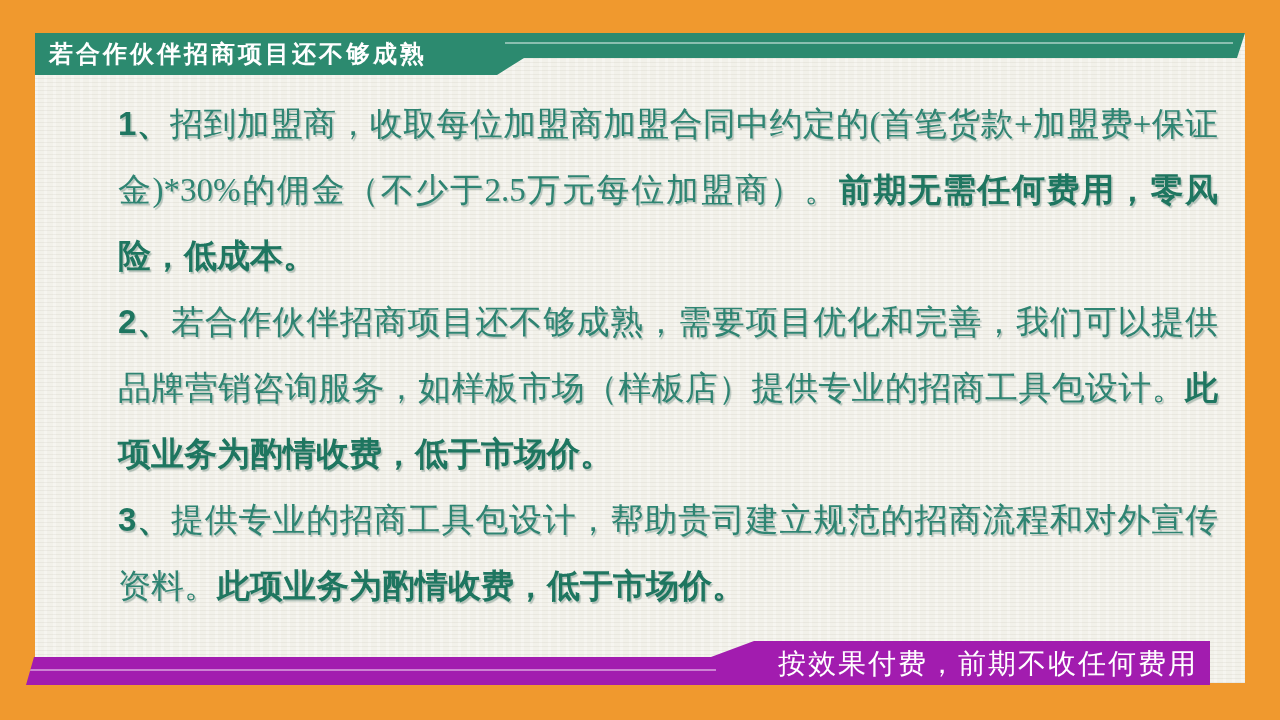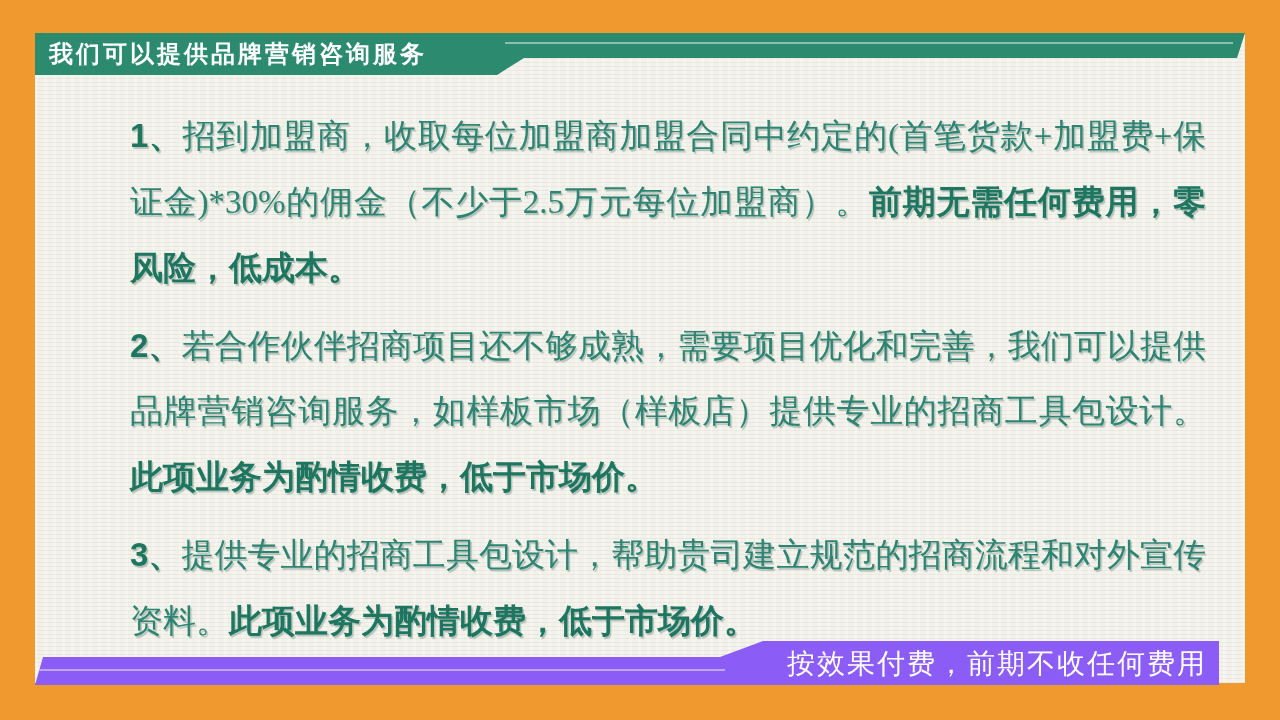--- a/index.html
+++ b/index.html
@@ -41,23 +41,23 @@
     height: 42px; line-height: 42px;
     color: #FFFFFF;
     font-size: 24px;
     font-weight: bold;
     letter-spacing: 3px;
     white-space: nowrap;
   }
   
   .ribbon-bottom {
     position: absolute;
-    left: 35px; top: 641px;
+    left: 26px; top: 641px;
     width: 1184px; height: 44px;
-    background: #8b5cf6;
+    background: #a21caf;
     clip-path: polygon(8px 16px, 685px 16px, 728px 0px, 1210px 0px, 1210px 44px, 0px 44px);
   }
   .ribbon-bottom-line {
     position: absolute;
     left: 4px; top: 28px;
     width: 686px; height: 2px;
     background: rgba(255,255,255,0.45);
   }
   .footer-label {
     position: absolute;
@@ -75,37 +75,37 @@
     width: 1100px;
     font-family: "Liberation Serif", "DejaVu Serif", serif;
     font-size: 33px;
     line-height: 65px;
     color: #2E8472;
     text-align: justify;
     text-align-last: left;
     word-break: break-all;
     text-shadow: 1.5px 1.5px 1px rgba(25,75,60,0.28);
   }
-  .para { margin: 12px; }
+  .para { margin: 0; }
   .num, .emph {
     font-family: "Liberation Sans", "DejaVu Sans", sans-serif;
     font-weight: bold;
     color: #1E7660;
   }
 </style>
 </head>
 <body>
 
 <div class="slide">
 
   <div class="paper"></div>
 
   <div class="ribbon-top">
     <span class="ribbon-top-line"></span>
-    <span class="header-title">我们可以提供品牌营销咨询服务</span>
+    <span class="header-title">若合作伙伴招商项目还不够成熟</span>
   </div>
 
   <div class="body-text">
     <p class="para"><span class="num">1、</span><span class="reg">招到加盟商，收取每位加盟商加盟合同中约定的(首笔货款+加盟费+保证金)*30%的佣金（不少于2.5万元每位加盟商）。</span><span class="emph">前期无需任何费用，零风险，低成本。</span></p>
     <p class="para"><span class="num">2、</span><span class="reg">若合作伙伴招商项目还不够成熟，需要项目优化和完善，我们可以提供品牌营销咨询服务，如样板市场（样板店）提供专业的招商工具包设计。</span><span class="emph">此项业务为酌情收费，低于市场价。</span></p>
     <p class="para"><span class="num">3、</span><span class="reg">提供专业的招商工具包设计，帮助贵司建立规范的招商流程和对外宣传资料。</span><span class="emph">此项业务为酌情收费，低于市场价。</span></p>
   </div>
 
   <div class="ribbon-bottom">
     <span class="ribbon-bottom-line"></span>

